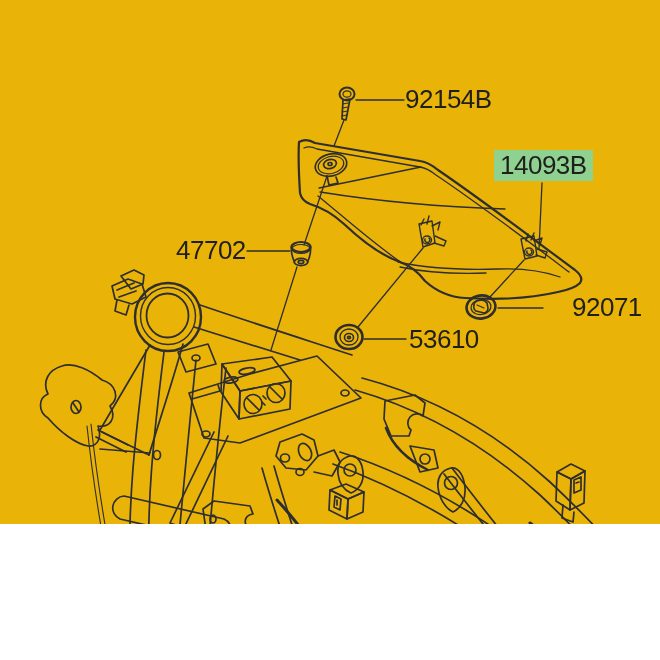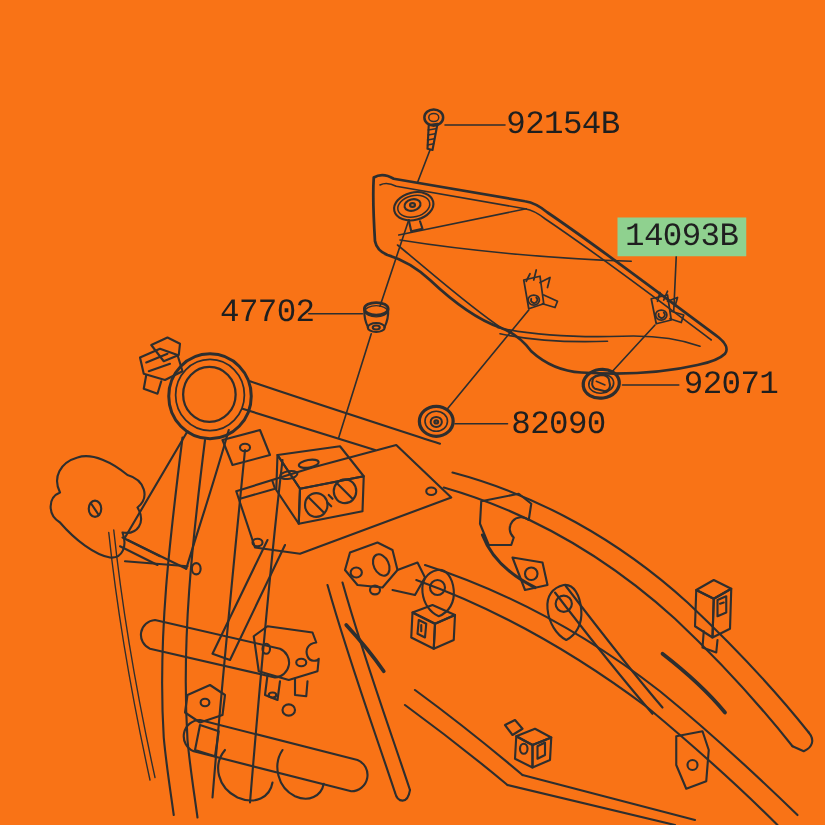--- a/index.html
+++ b/index.html
@@ -1,36 +1,35 @@
 <!DOCTYPE html>
 <html><head>
 <meta charset="utf-8">
 <style>
   html,body{margin:0;padding:0;background:#ffffff;}
   .stage{
     position:relative;
-    width:660px;height:660px;
-    background:#f97316;
+    width:660px;height:524px;
+    background:#eab308;
     overflow:hidden;
-    font-family:Liberation Mono, monospace;
+    font-family:Liberation Sans, sans-serif;
   }
   svg{position:absolute;left:0;top:0;}
   .part-label{
     position:absolute;
     font-size:26px;
     letter-spacing:-0.5px;
     color:#1f1f1f;
     white-space:nowrap;
     line-height:28px;
     cursor:pointer;
   }
   .part-label.hl{
     background:#8fd18f;
     padding:1px 6px 2px 6px;
-    margin-top:24px;
   }
 </style>
 </head>
 <body>
 
 <div class="stage">
 
 <svg width="660" height="660" viewBox="0 0 660 660" fill="none" stroke="#2e2e2e" stroke-width="1.7" stroke-linecap="round" stroke-linejoin="round">
 
   <g stroke-width="1.3">
@@ -235,16 +234,16 @@
     <path d="M 477,305 L 484,308" stroke-width="1.2"></path>
   </g>
 </svg>
 
   <div class="part-label" style="left:405px;top:85px;">92154B</div>
 
   <div class="part-label hl" style="left:494px;top:150px;">14093B</div>
 
   <div class="part-label" style="left:176px;top:236px;">47702</div>
 
-  <div class="part-label" style="left:547px;top:293px;">92071</div>
-
-  <div class="part-label" style="left:409px;top:325px;">82090</div>
+  <div class="part-label" style="left:572px;top:293px;">92071</div>
+
+  <div class="part-label" style="left:409px;top:325px;">53610</div>
 </div>
 
 </body></html>

